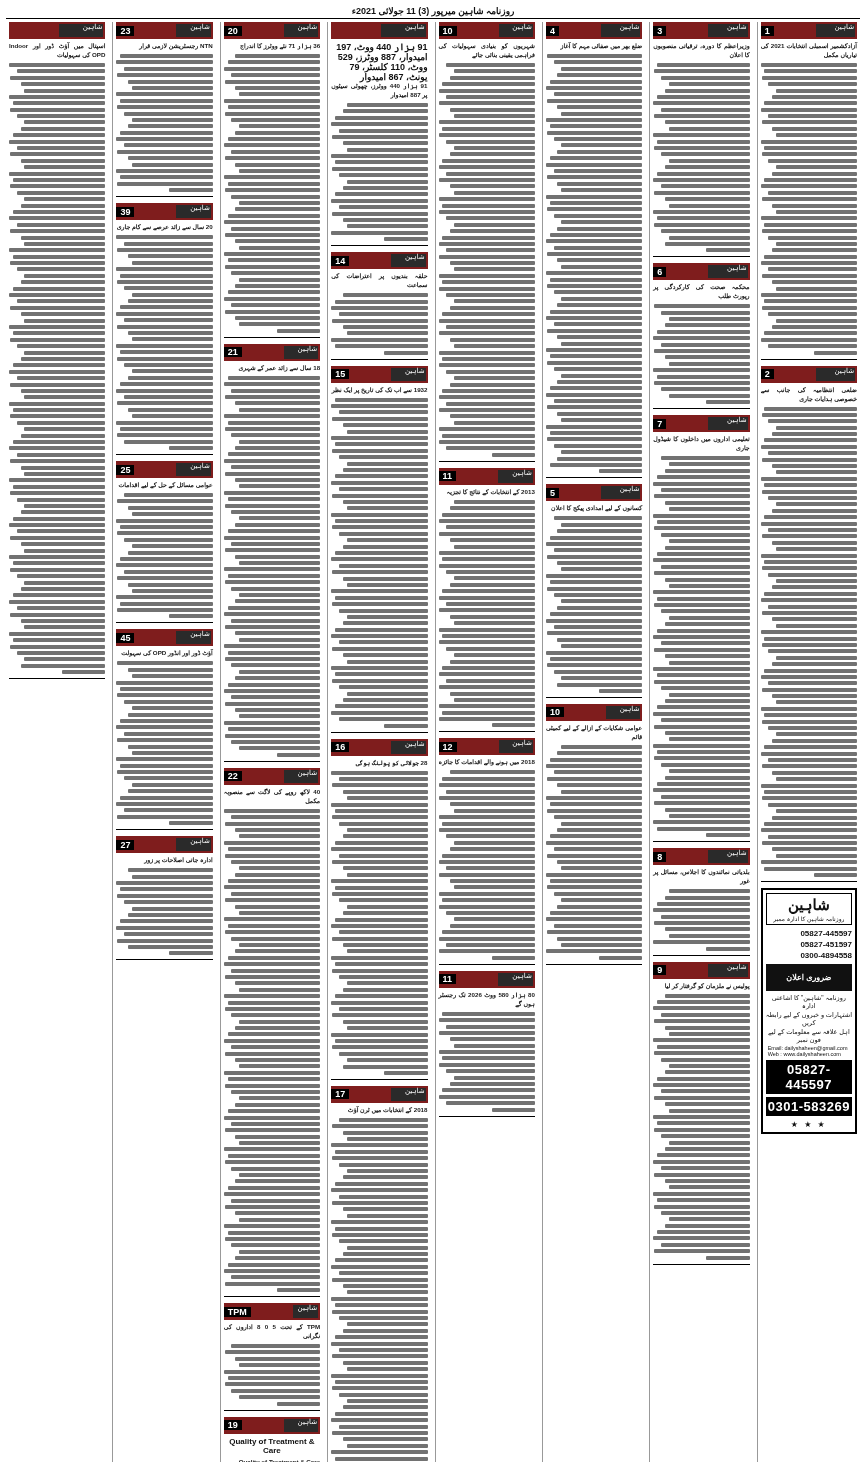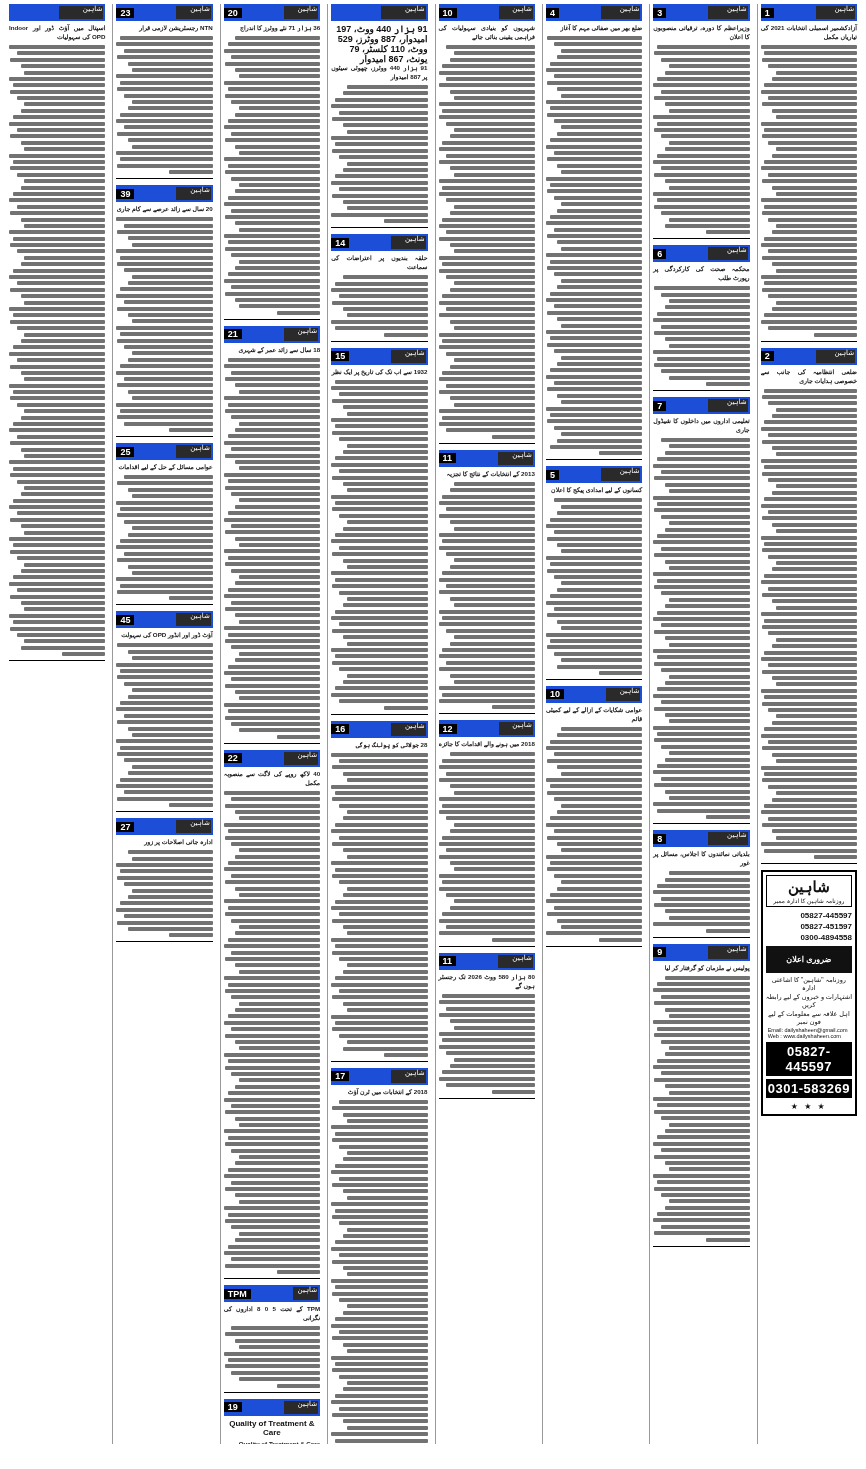--- a/index.html
+++ b/index.html
@@ -9,21 +9,21 @@
   
   .masthead{height:14px;border-bottom:1px solid #000;display:flex;align-items:center;justify-content:center;margin-bottom:3px;}
   .masthead .mh{font-size:9px;font-weight:bold;letter-spacing:.2px;direction:rtl;}
 
   .cols{display:flex;flex-direction:row-reverse;gap:4px;height:1440px;}
   .col{flex:1 1 0;border-left:1px solid #999;padding:0 3px;overflow:hidden;position:relative;}
   .col:last-child{border-left:none;}
 
   
   .art{margin-bottom:6px;}
-  .hdbar{position:relative;height:17px;background:#1d4ed8;margin-bottom:3px;display:flex;align-items:center;gap:40px;}
+  .hdbar{position:relative;height:17px;background:#7f1d1d;margin-bottom:3px;display:flex;align-items:center;gap:40px;}
   .hdbar .num{color:#fff;font-size:9px;font-weight:bold;padding:0 4px;background:#000;}
   .hdbar .cap{flex:1;height:13px;margin:0 2px;background:#2a2a2a;}
   .hdbar .tagline{position:absolute;right:3px;top:1px;color:#fff;font-size:7px;direction:rtl;}
 
   .body{direction:rtl;text-align:justify;font-size:6.2px;line-height:1.45;color:#1a1a1a;
         word-spacing:0px;hyphens:none;}
   .body p{margin:0 0 3px 0;}
   .lead{font-weight:bold;}
   .sep{border-top:1px solid #000;margin:4px 0;}
 
@@ -50,20 +50,23 @@
 
   .stars{text-align:center;font-size:8px;letter-spacing:2px;margin-top:4px;}
   .qoc{direction:ltr;font-size:8px;font-weight:bold;text-align:center;margin:3px 0;}
   .bignum{font-size:9px;font-weight:bold;direction:rtl;}
 </style>
 </head>
 <body>
 
 <div class="page">
 
+  <div class="masthead">
+    <div class="mh">روزنامہ شاہین میرپور (3) 11 جولائی 2021ء</div>
+  </div>
 
   <div class="cols">
       <div class="col">
         <div class="art">
           <div class="hdbar">
             <span class="num">1</span>
             <span class="cap"></span>
             <span class="tagline">شاہین</span>
           </div>
           <div class="body">

